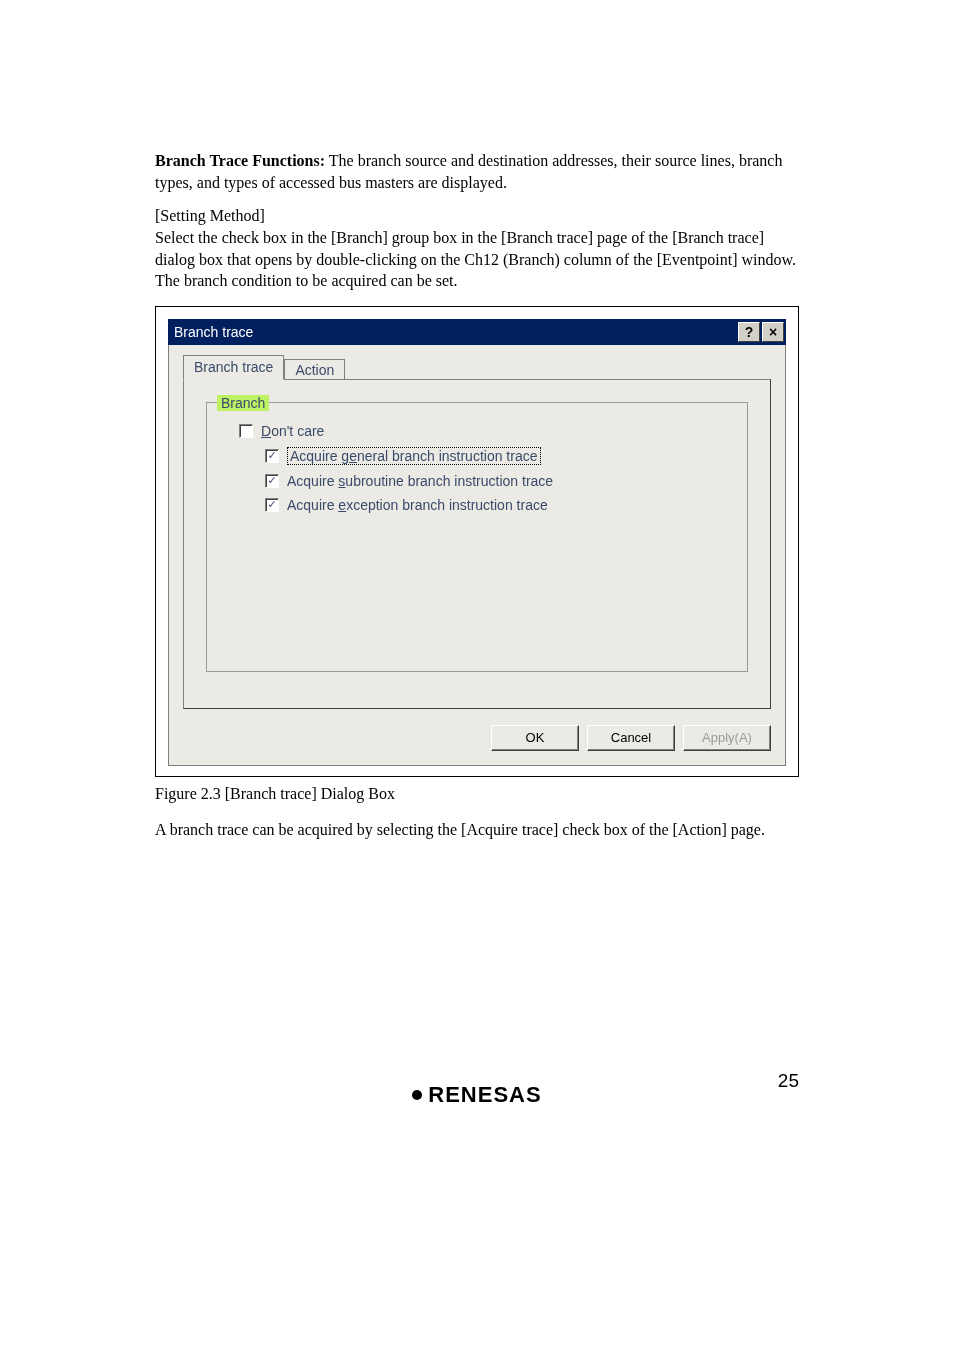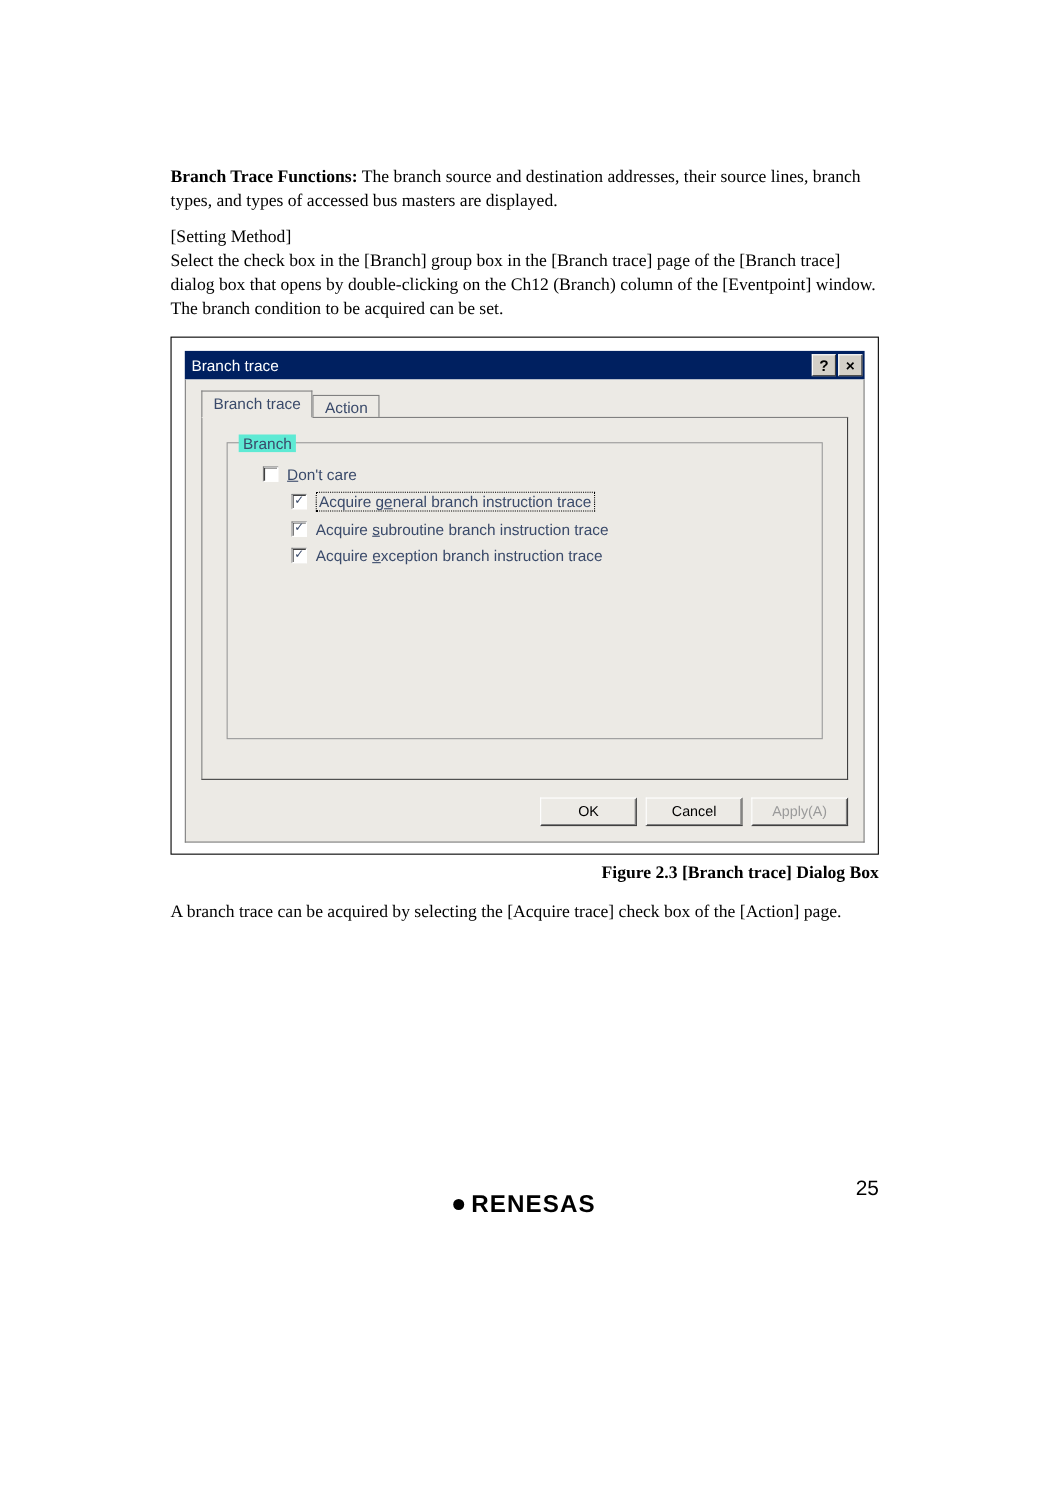--- a/index.html
+++ b/index.html
@@ -109,21 +109,21 @@
       border: 1px solid #9a9a9a;
       border-radius: 0;
       padding: 12px 18px 90px 18px;
       position: relative;
       height: 270px;
     }
     .legend-text {
       position: absolute;
       top: -8px;
       left: 10px;
-      background: #5eead4;
+      background: #bef264;
       padding: 0 4px;
       color: #3a4a6a;
       font-size: 14px;
     }
     .checkrow {
       display: flex;
       align-items: center;
       margin: 8px 0 8px 14px;
       color: #3a4a6a;
       font-size: 14px;
@@ -166,22 +166,22 @@
       box-shadow: inset -1px -1px 0 #808080;
       font-family: Tahoma, Arial, sans-serif;
       font-size: 13px;
       display: flex;
       align-items: center;
       justify-content: center;
       color: #000;
     }
     .winbtn.disabled { color: #9a9a9a; }
     .fig-caption {
-      text-align: right;
-      font-weight: bold;
+      text-align: left;
+      font-weight: normal;
       margin: 6px 0 16px 0;
     }
     .note-row {
       display: flex;
       margin-bottom: 14px;
     }
     .note-label {
       width: 50px;
       flex-shrink: 0;
     }

